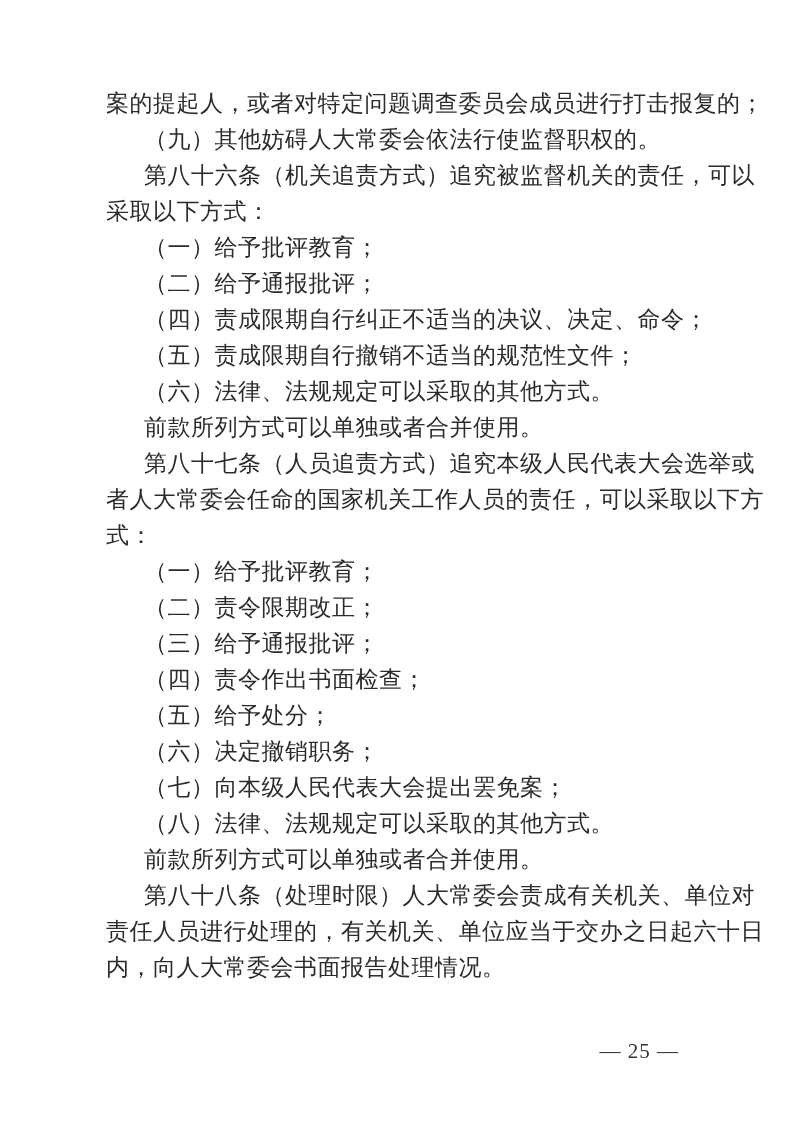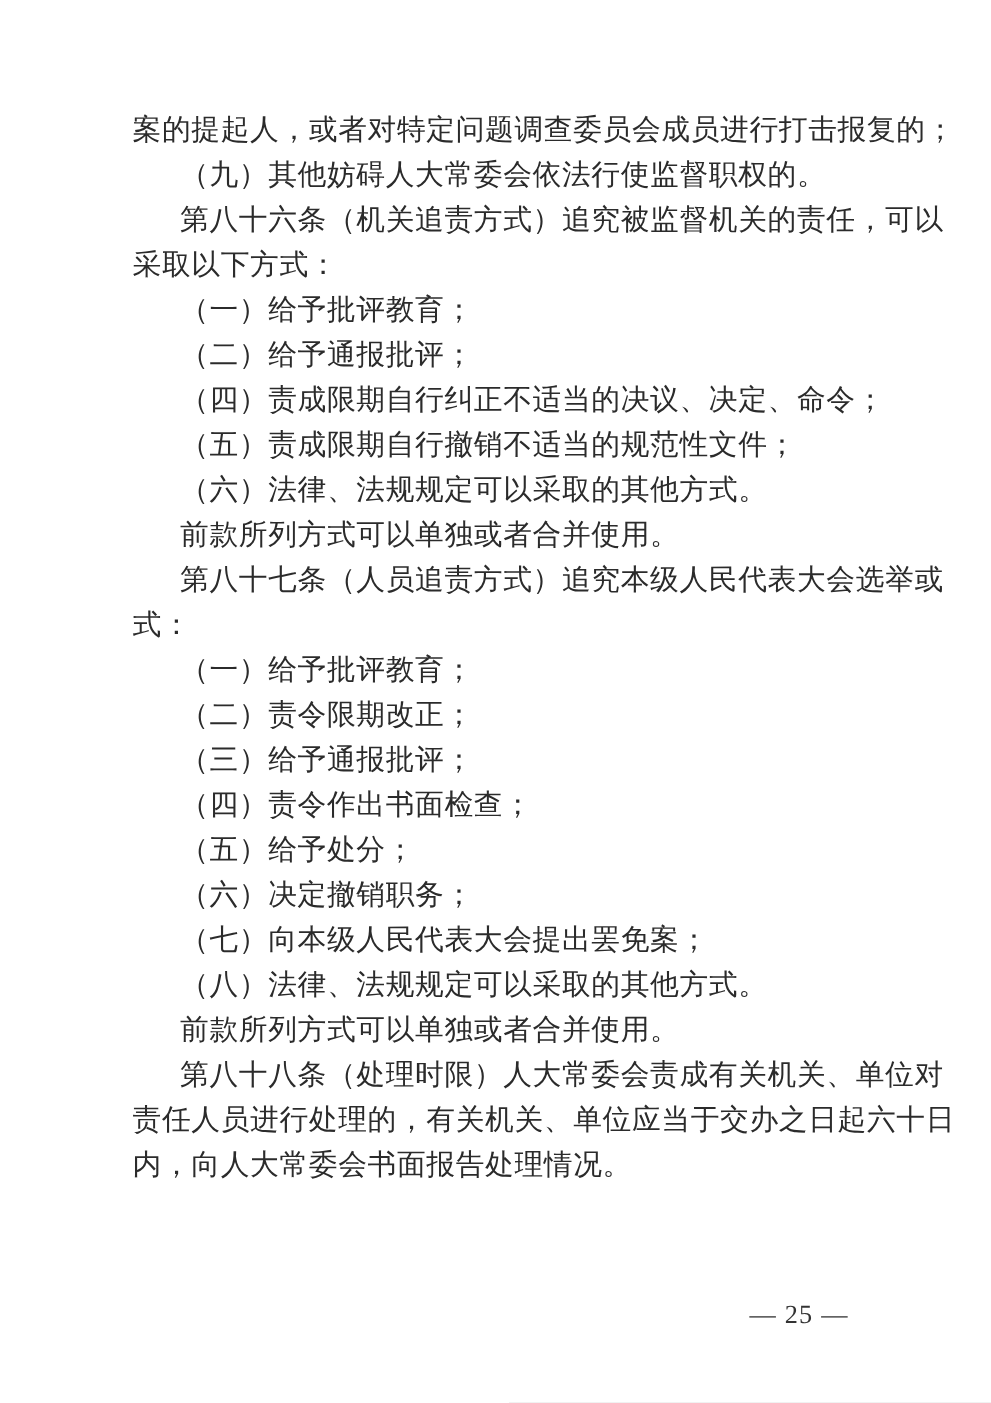--- a/index.html
+++ b/index.html
@@ -53,20 +53,21 @@
       <div class="line indent">（九）其他妨碍人大常委会依法行使监督职权的。</div>
       <div class="line indent">第八十六条（机关追责方式）追究被监督机关的责任，可以</div>
       <div class="line">采取以下方式：</div>
       <div class="line indent">（一）给予批评教育；</div>
       <div class="line indent">（二）给予通报批评；</div>
       <div class="line indent">（四）责成限期自行纠正不适当的决议、决定、命令；</div>
       <div class="line indent">（五）责成限期自行撤销不适当的规范性文件；</div>
       <div class="line indent">（六）法律、法规规定可以采取的其他方式。</div>
       <div class="line indent">前款所列方式可以单独或者合并使用。</div>
       <div class="line indent">第八十七条（人员追责方式）追究本级人民代表大会选举或</div>
+      <div class="line">者人大常委会任命的国家机关工作人员的责任，可以采取以下方</div>
       <div class="line">式：</div>
       <div class="line indent">（一）给予批评教育；</div>
       <div class="line indent">（二）责令限期改正；</div>
       <div class="line indent">（三）给予通报批评；</div>
       <div class="line indent">（四）责令作出书面检查；</div>
       <div class="line indent">（五）给予处分；</div>
       <div class="line indent">（六）决定撤销职务；</div>
       <div class="line indent">（七）向本级人民代表大会提出罢免案；</div>
       <div class="line indent">（八）法律、法规规定可以采取的其他方式。</div>
       <div class="line indent">前款所列方式可以单独或者合并使用。</div>

